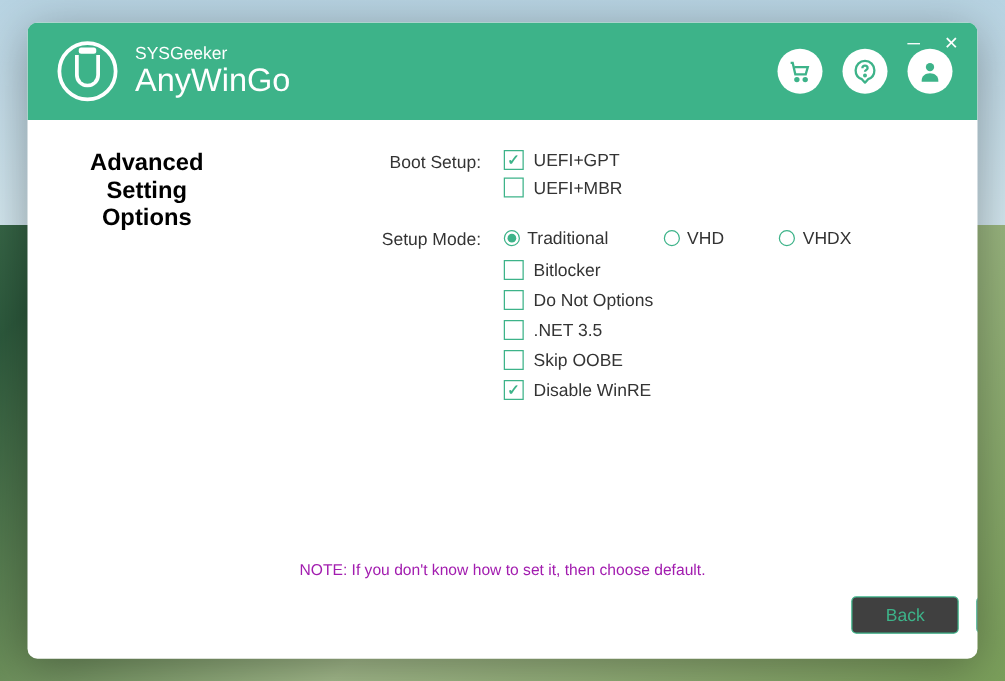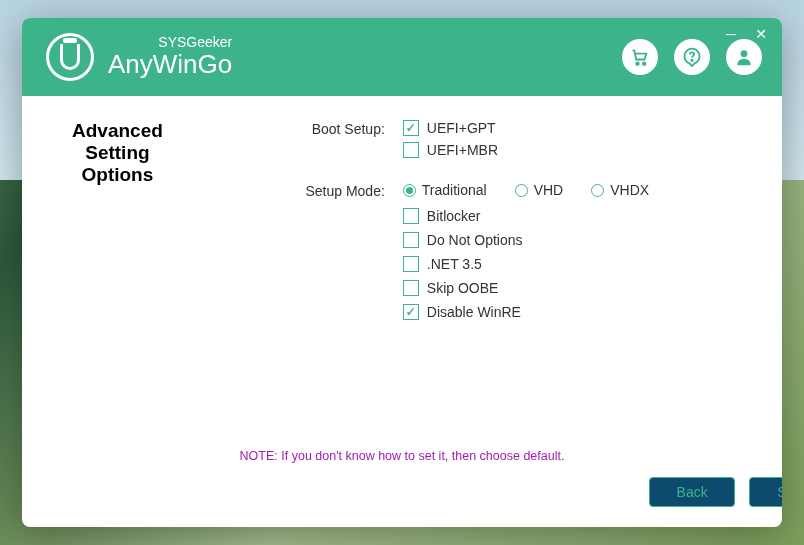--- a/index.html
+++ b/index.html
@@ -56,21 +56,21 @@
     .logo-u::before {
       content: "";
       position: absolute;
       top: -6px; left: 50%;
       transform: translateX(-50%);
       width: 14px; height: 5px;
       background: #fff;
       border-radius: 2px;
     }
     .brand-text { color: #fff; line-height: 1.1; }
-    .brand-small { font-size: 14px; font-weight: 400; text-align: right; }
+    .brand-small { font-size: 14px; font-weight: 400; }
     .brand-big { font-size: 26px; font-weight: 500; }
     .title-right {
       margin-left: auto;
       display: flex;
       align-items: center;
       gap: 16px;
     }
     .round-btn {
       width: 36px; height: 36px;
       background: #fff;
@@ -130,21 +130,21 @@
       width: 16px; height: 16px;
       border: 1.5px solid #3db389;
       display: inline-flex;
       align-items: center; justify-content: center;
       font-size: 12px;
       color: #3db389;
       line-height: 1;
     }
     .cb.checked::before { content: "✓"; font-weight: bold; }
     .cb-label { font-size: 14px; color: #333; }
-    .radio-row { display: flex; gap: 28px; }
+    .radio-row { display: flex; gap: 44px; }
     .radio-item {
       display: flex; align-items: center; gap: 6px;
       cursor: pointer;
     }
     .radio {
       width: 13px; height: 13px;
       border: 1.5px solid #3db389;
       border-radius: 50%;
       display: inline-flex;
       align-items: center; justify-content: center;
@@ -175,21 +175,21 @@
     .buttons {
       margin-left: auto;
       display: flex;
       gap: 14px;
       margin-top: 28px;
     }
     .btn {
       min-width: 86px;
       padding: 6px 20px;
       border: 1.5px solid #3db389;
-      background: #0c4a6e;
+      background: #404040;
       color: #3db389;
       font-size: 14px;
       border-radius: 4px;
       cursor: pointer;
       text-align: center;
     }
   </style>
 </head>
 <body>
 

